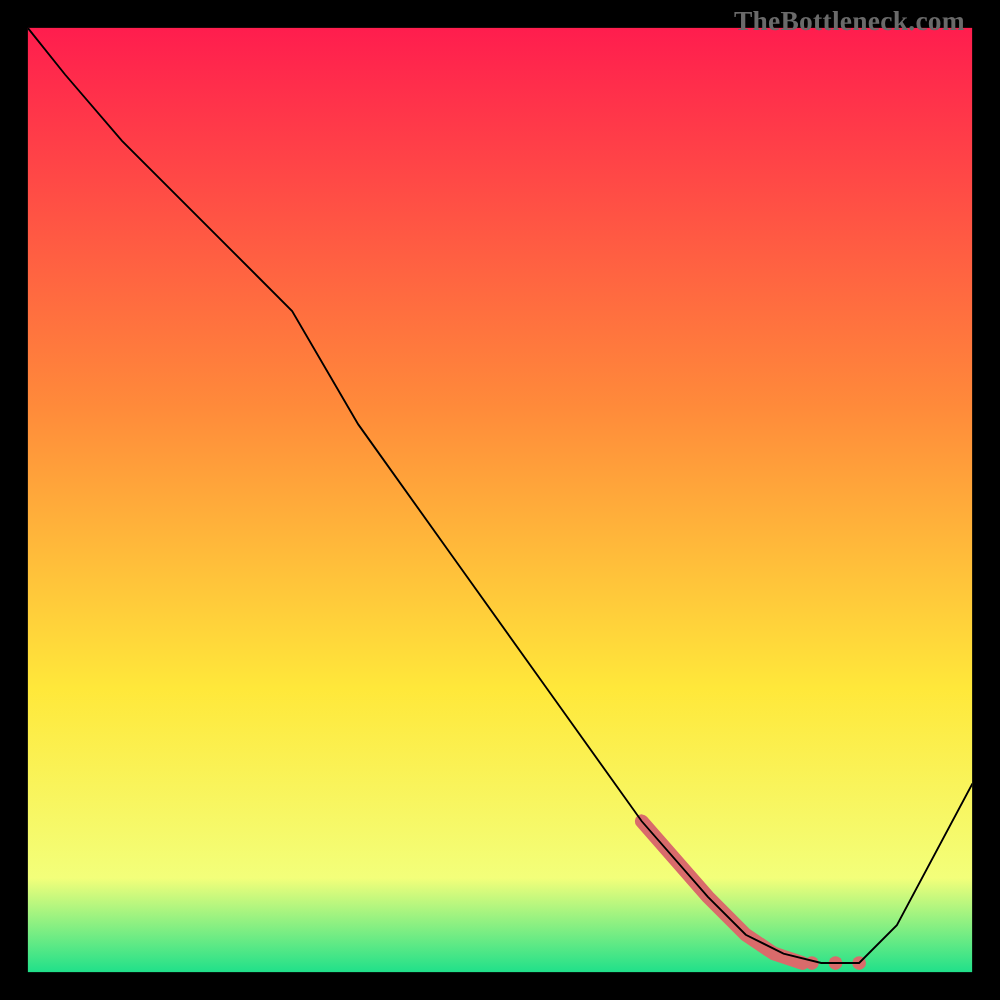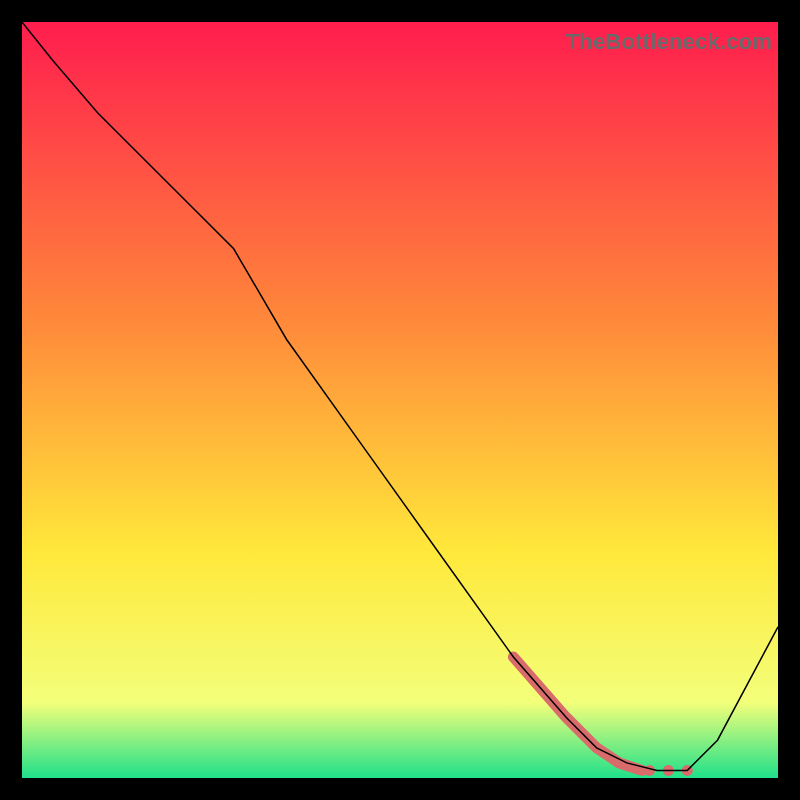--- a/index.html
+++ b/index.html
@@ -15,27 +15,26 @@
     left: 22px;
     top: 22px;
     width: 756px;
     height: 756px;
     overflow: hidden;
   }
   .watermark {
     position: absolute;
     top: 4px;
     right: 28px;
-    font-family: Liberation Sans, sans-serif;
+    font-family: Liberation Serif, serif;
     font-size: 22px;
     font-weight: 600;
     color: #6a6a6a;
     letter-spacing: 0.2px;
     z-index: 50;
-    margin-top: 25px;
   }
   svg.chart { display: block; }
   .curve { fill: none; stroke: #000; stroke-width: 1.5; }
   .highlight { fill: none; stroke: #d96b6b; stroke-width: 11; stroke-linecap: round; }
   .dot { fill: #d96b6b; }
 </style>
 </head>
 <body>
 <div class="frame">
 

